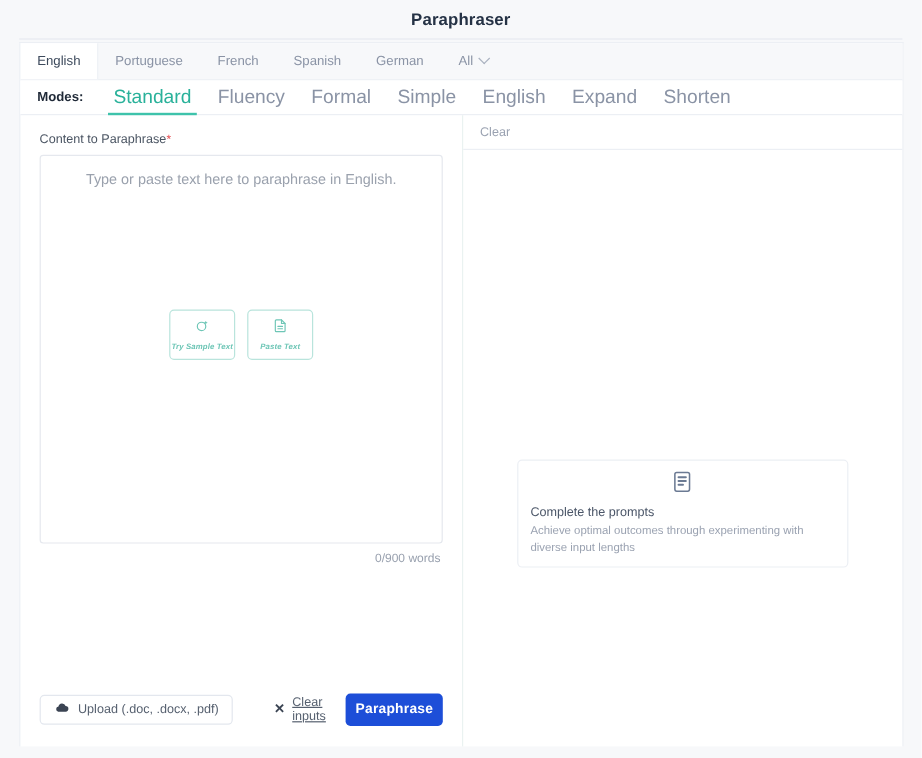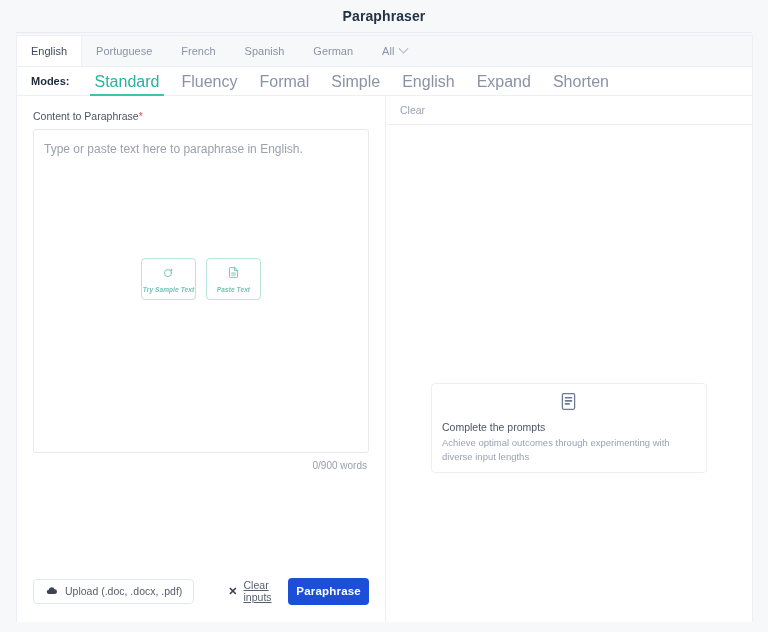--- a/index.html
+++ b/index.html
@@ -155,20 +155,21 @@
     border: 1px solid #e5e8ee;
     border-radius: 3px;
     background: #fff;
   }
   .ta-placeholder {
     position: absolute;
     left: 10px; top: 11px; right: 10px;
     font-size: 12px;
     color: #9aa1ad;
     line-height: 1.4;
+    text-align: center;
   }
   .sample-buttons {
     position: absolute;
     left: 0; right: 0;
     top: 128px;
     display: flex;
     justify-content: center;
     gap: 10px;
   }
   .sample-btn {

